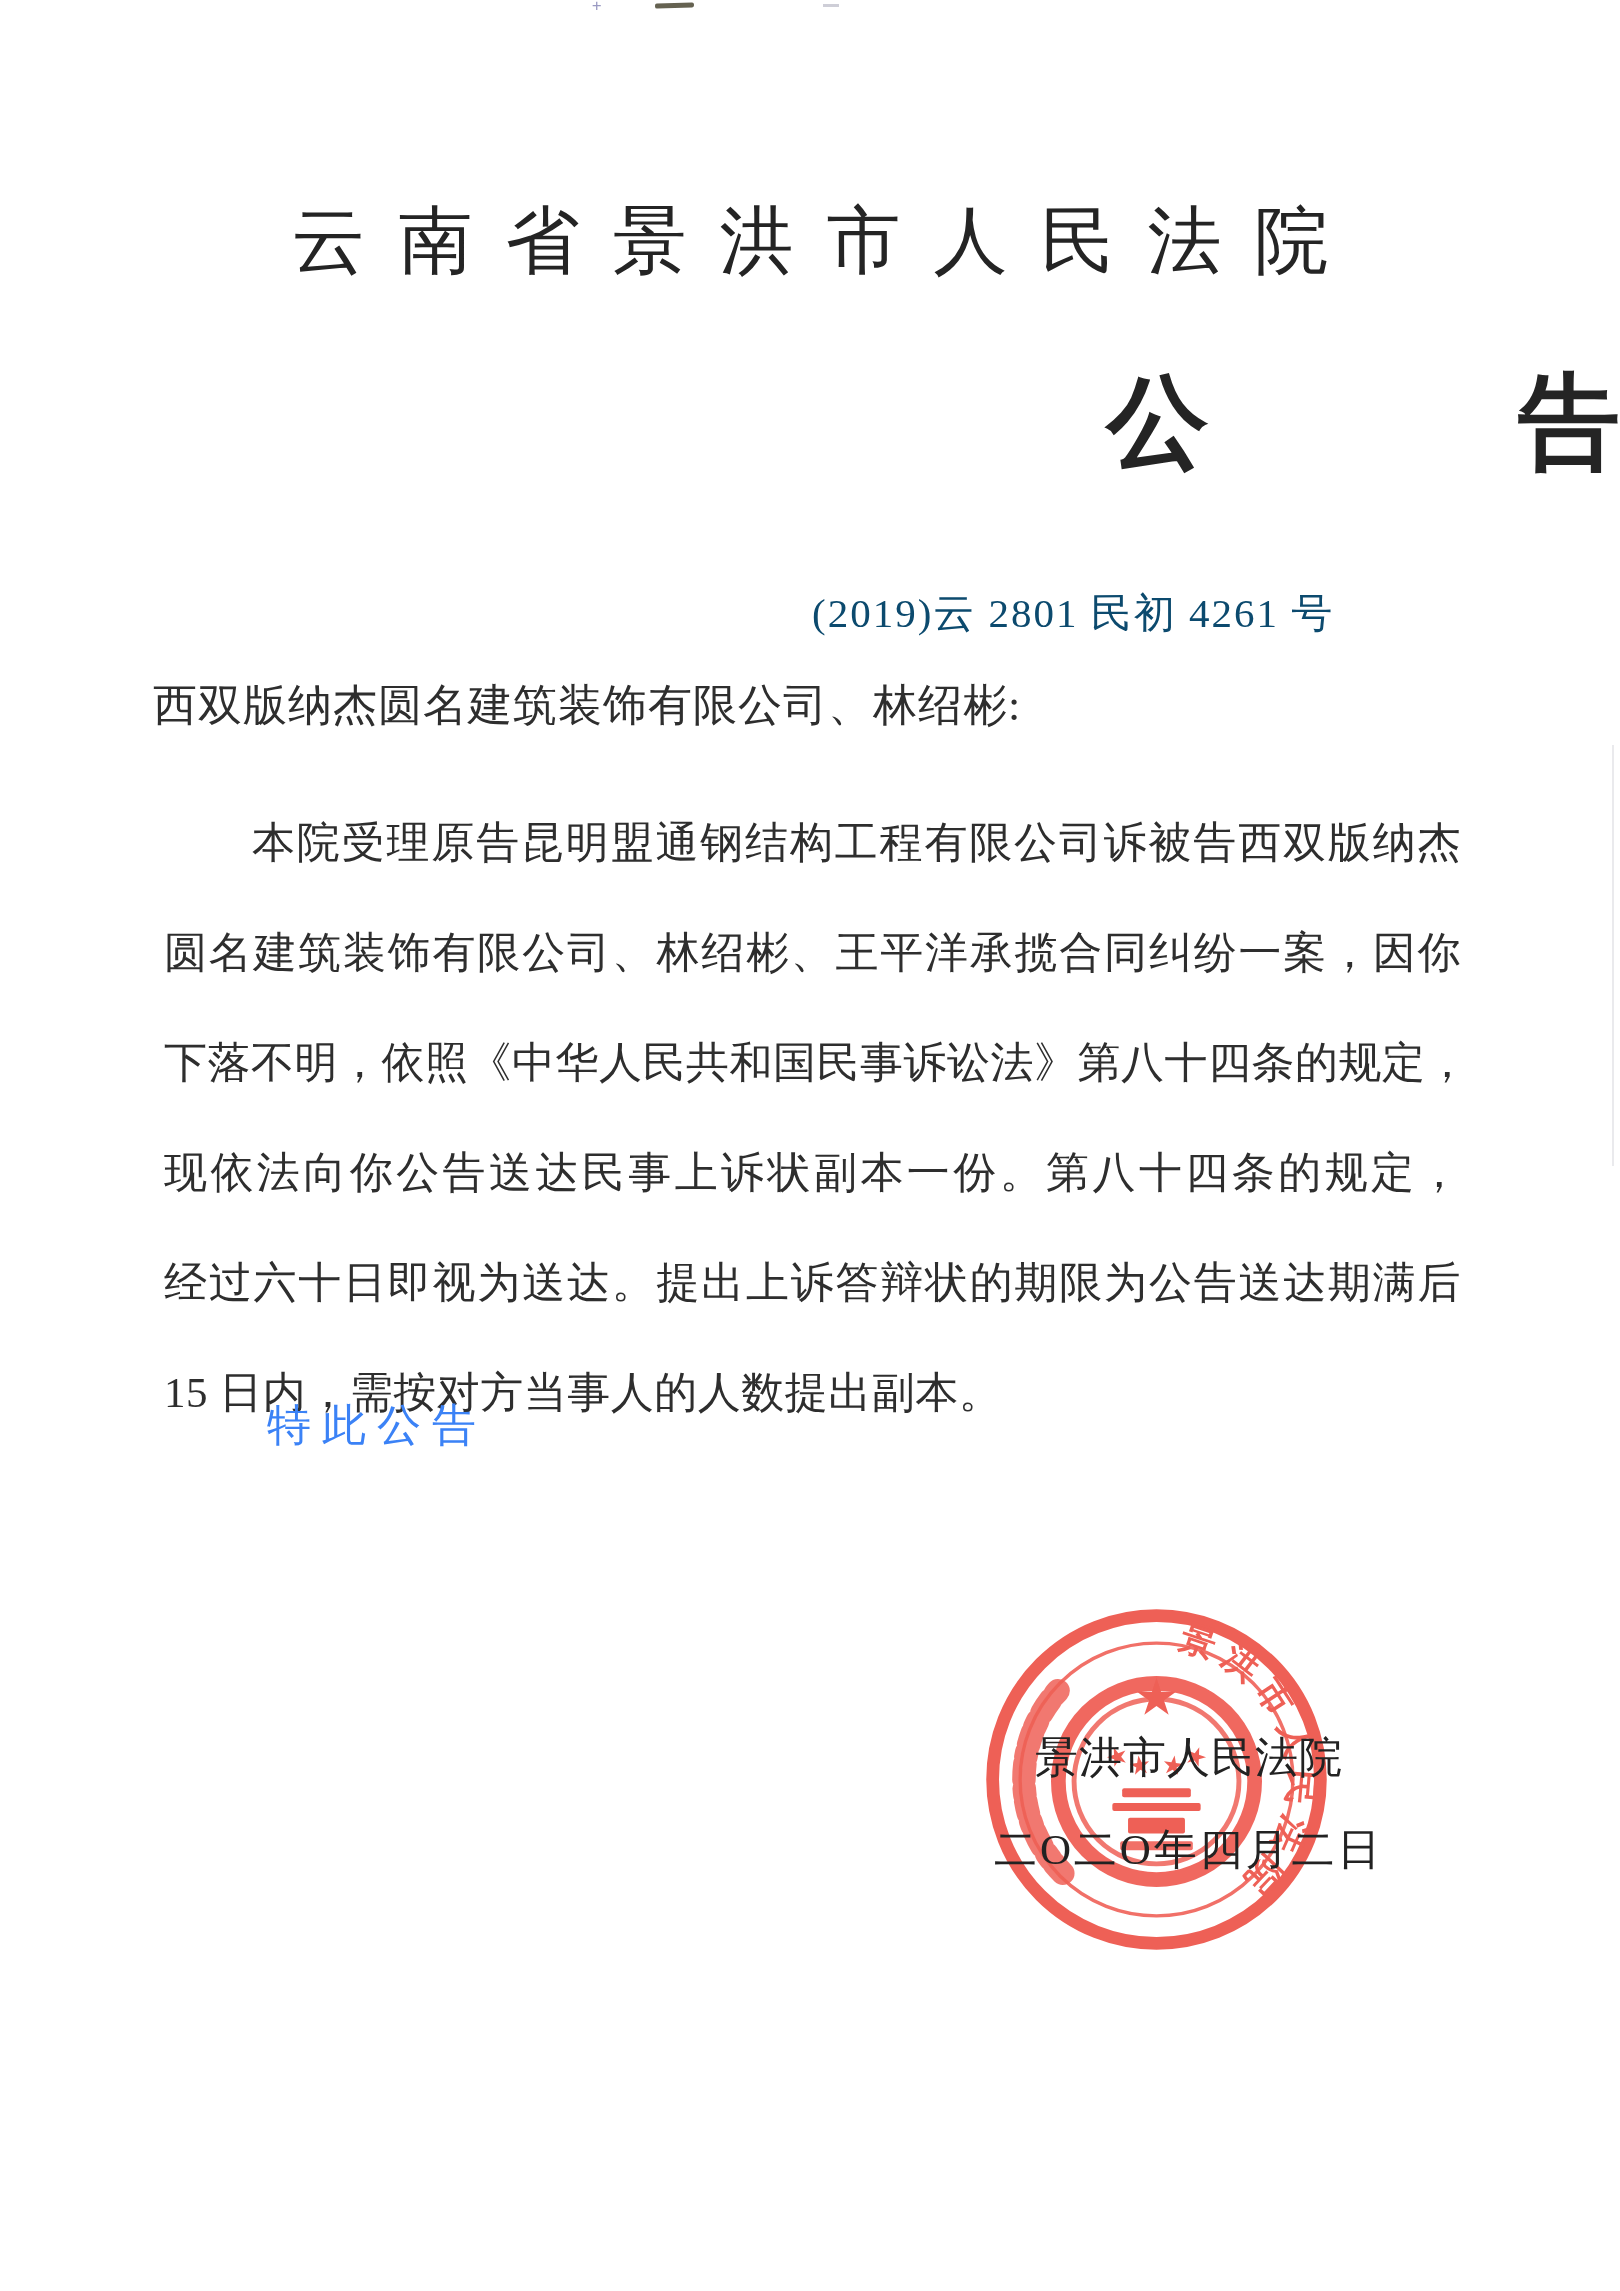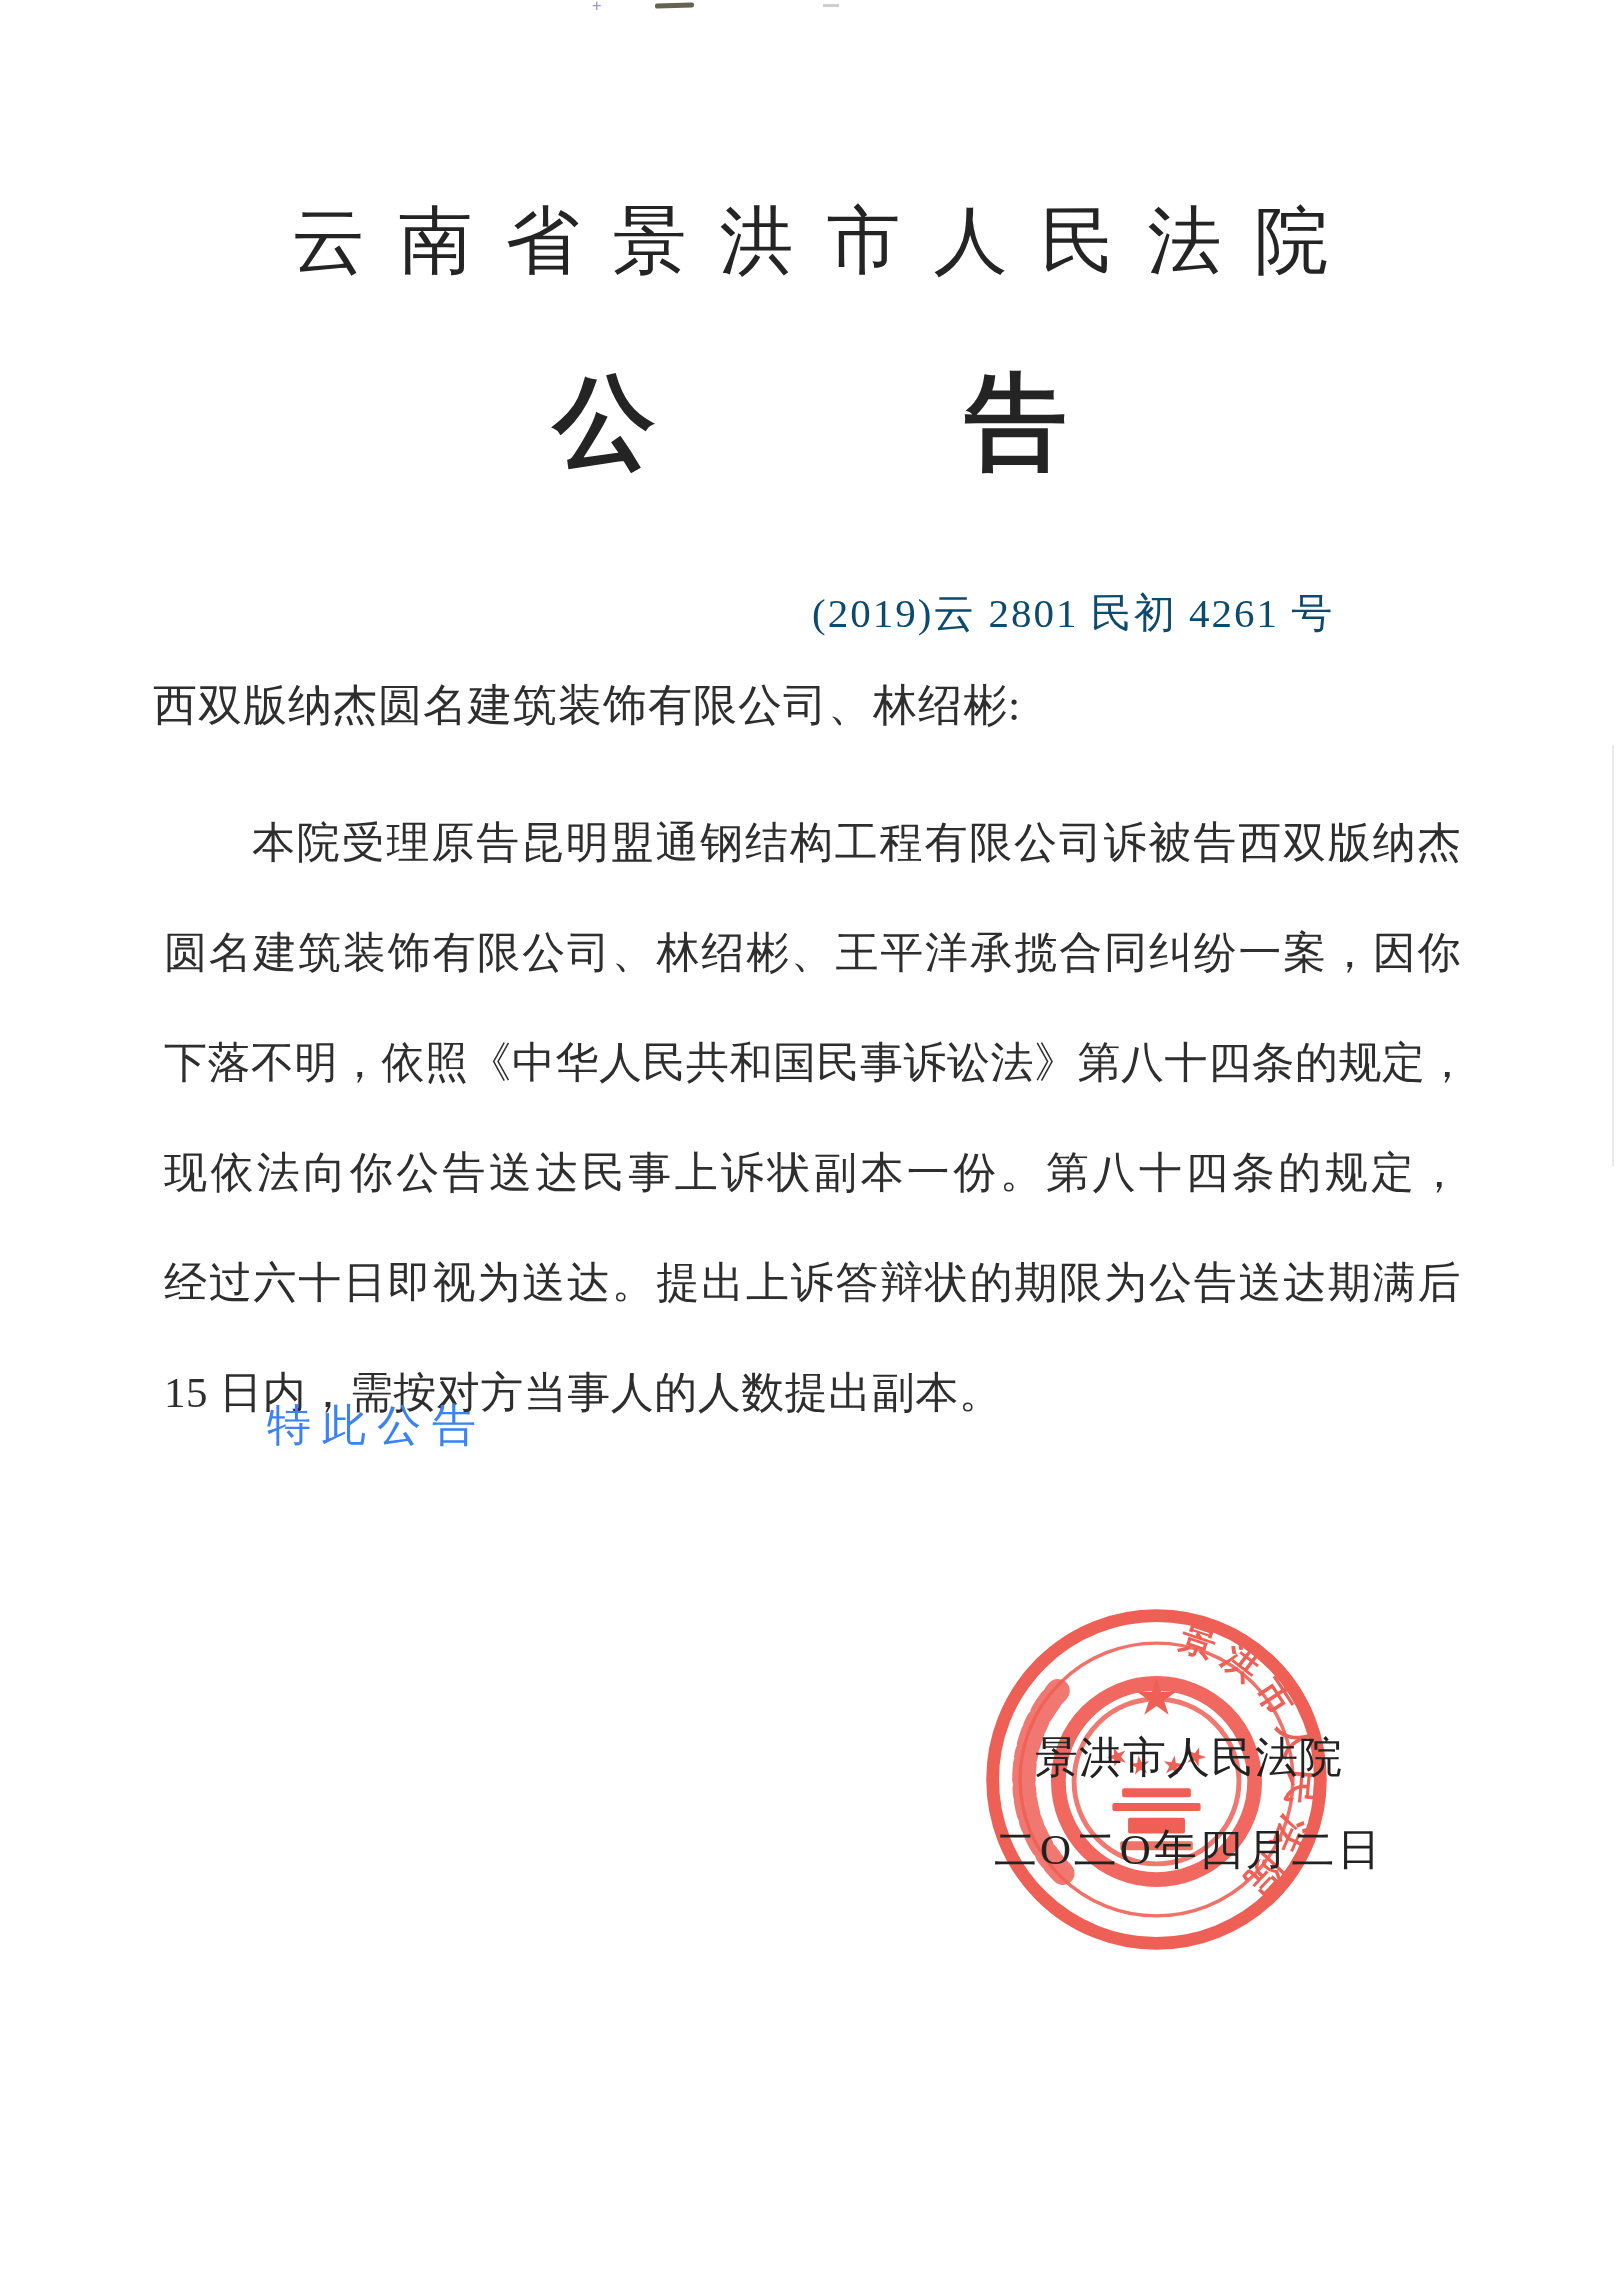--- a/index.html
+++ b/index.html
@@ -27,21 +27,21 @@
     margin:0;
     text-align:center;
     font-size:74px;font-weight:400;
     letter-spacing:33px;text-indent:33px;
     color:#242424;
     white-space:nowrap;
   }
   .doc-title{
     position:absolute;left:0;top:355px;width:100%;
     margin:0;
-    text-align:center;
+    text-align:right;
     font-size:102px;font-weight:700;
     word-spacing:284px;
     color:#242424;
     white-space:nowrap;
   }
   .case-number{
     position:absolute;left:812px;top:586px;
     font-size:41px;
     letter-spacing:2px;
     color:#0c4a6e;

